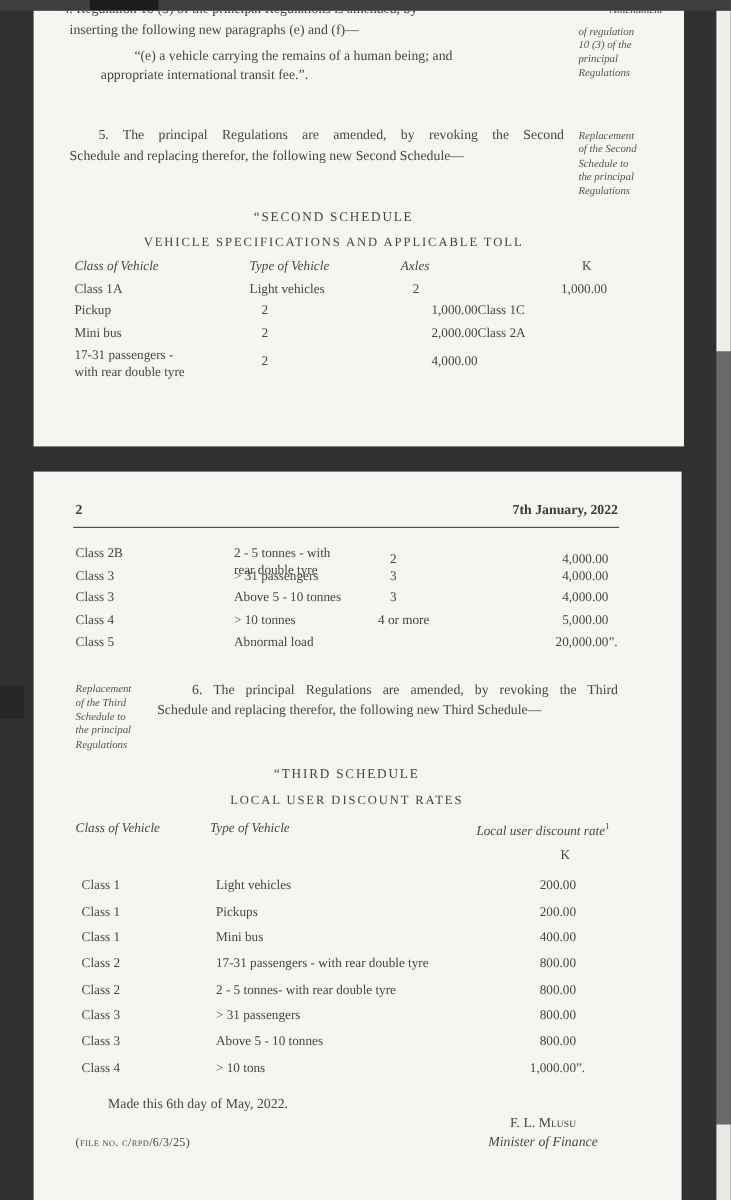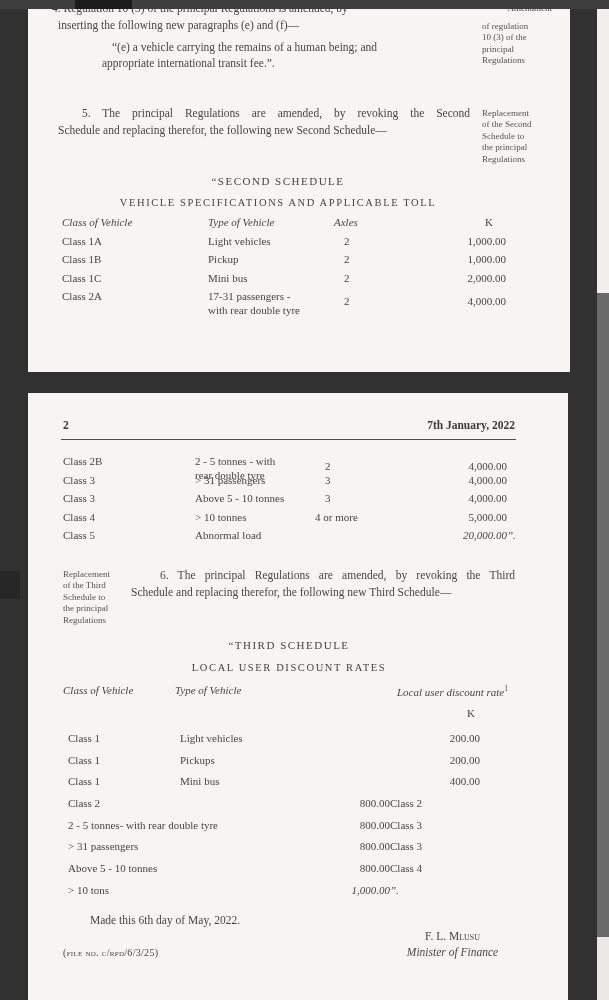--- a/index.html
+++ b/index.html
@@ -16,33 +16,33 @@
   .edge-gray  { position:absolute; right:0; top:293px; width:12px; height:644px; background:#6a6a6a; }
   .edge-light { position:absolute; right:0; top:937px; width:12px; height:63px;  background:#e9e8e4; }
 
   
   .page { position:absolute; background:#f6f5f2; color:#474640; }
   #page1 { left:28px; top:9px;   width:542px; height:363px; }
   #page2 { left:28px; top:393px; width:540px; height:607px; }
 
   .body-text { font-size:11.5px; line-height:16px; }
   .jline { text-align:justify; text-align-last:justify; }
-  .note { font-size:9px; line-height:11.4px; color:#55544e; }
+  .note { font-size:9px; line-height:11.4px; color:#55544e;font-style:italic; }
   .sched-title { text-align:center; font-size:11px; letter-spacing:1.5px; color:#45443e; }
   .sched-sub   { text-align:center; font-size:10.5px; letter-spacing:1.6px; color:#45443e; }
 
   
   .p1-clip { position:absolute; top:0; left:24px; width:500px; height:8px; overflow:hidden; }
   .p1-clip-inner { position:relative; top:-8px; display:flex; justify-content:space-between;
                    font-size:11.5px; line-height:15px; color:#3f3e39; }
   .p1-clip-inner .mnote { font-size:9px; }
   .p1-body  { position:absolute; top:8px;  left:30px; width:412px; }
   .p1-body .e-line  { margin-top:6px; margin-left:54px; }
   .p1-body .f-line1 { margin-top:6px; margin-left:54px; }
-  .p1-body .f-line2 { margin-left:44px; }
+  .p1-body .f-line2 { margin-left:26px; }
   .p1-note4 { position:absolute; top:12px; left:454px; width:86px; }
   .p1-para5 { position:absolute; top:96px; left:30px; width:412px; line-height:16.5px; }
   .p1-para5 .l1 { text-indent:24px; }
   .p1-note5 { position:absolute; top:99px; left:454px; width:86px; }
   .p1-title    { position:absolute; top:166px; left:30px; width:440px; }
   .p1-subtitle { position:absolute; top:188px; left:30px; width:440px;text-align:center; }
 
   .tbl { display:grid; font-size:11px; }
   #t1 { position:absolute; top:207px; left:34px; width:444px;
         grid-template-columns:146px 126px 64px 1fr; grid-auto-rows:18.5px; }
@@ -68,21 +68,21 @@
   .p2-para6 .l1 { text-indent:29px;font-family:Liberation Serif, serif; }
   .p2-title    { position:absolute; top:246px; left:35px; width:452px; }
   .p2-subtitle { position:absolute; top:269px; left:35px; width:452px; }
   .p2-t3head { position:absolute; top:291px; left:35px; width:445px; font-size:11px; font-style:italic; }
   .p2-t3head .h-type { position:absolute; left:112px; top:0; }
   .p2-t3head .h-rate { position:absolute; right:0; top:0; }
   .p2-t3head sup { font-size:7.5px; font-style:normal; }
   .p2-k { position:absolute; top:314px; left:35px; width:412px; text-align:right; font-size:11px; }
   #t3 { position:absolute; top:339px; left:40px; width:412px;
         grid-template-columns:112px 1fr 90px; grid-auto-rows:21.7px; }
-  .amt-wrap { position:relative;font-style:italic; }
+  .amt-wrap { position:relative; }
   .suffix { position:absolute; left:100%; top:0; }
   .p2-made { position:absolute; top:521px; left:62px; font-size:11.5px; }
   .p2-sig  { position:absolute; top:536px; left:367px; width:115px; text-align:center; line-height:15.5px; }
   .sig-name  { font-variant:small-caps; font-size:11.5px; color:#45443e; }
   .sig-title { font-style:italic; font-size:11.5px; }
   .p2-file { position:absolute; top:554px; left:35px; font-size:10px;
              text-transform:lowercase; font-variant:small-caps; letter-spacing:.3px; }
 </style>
 </head>
 <body>
@@ -136,21 +136,20 @@
     <div class="cell hd hrow">Class of Vehicle</div>
     <div class="cell hd">Type of Vehicle</div>
     <div class="cell hd">Axles</div>
     <div class="cell khd">K</div>
 
     <div class="cell">Class 1A</div>
     <div class="cell">Light vehicles</div>
     <div class="cell ax">2</div>
     <div class="cell amt">1,000.00</div>
 
-    <div class="cell">Class 1B</div>
     <div class="cell">Pickup</div>
     <div class="cell ax">2</div>
     <div class="cell amt">1,000.00</div>
 
     <div class="cell">Class 1C</div>
     <div class="cell">Mini bus</div>
     <div class="cell ax">2</div>
     <div class="cell amt">2,000.00</div>
 
     <div class="cell row-2l">Class 2A</div>
@@ -229,20 +228,21 @@
 
     <div class="cell">Class 1</div>
     <div class="cell">Pickups</div>
     <div class="cell amt">200.00</div>
 
     <div class="cell">Class 1</div>
     <div class="cell">Mini bus</div>
     <div class="cell amt">400.00</div>
 
     <div class="cell">Class 2</div>
+    <div class="cell">17-31 passengers - with rear double tyre</div>
     <div class="cell amt">800.00</div>
 
     <div class="cell">Class 2</div>
     <div class="cell">2 - 5 tonnes- with rear double tyre</div>
     <div class="cell amt">800.00</div>
 
     <div class="cell">Class 3</div>
     <div class="cell">&gt; 31 passengers</div>
     <div class="cell amt">800.00</div>
 

